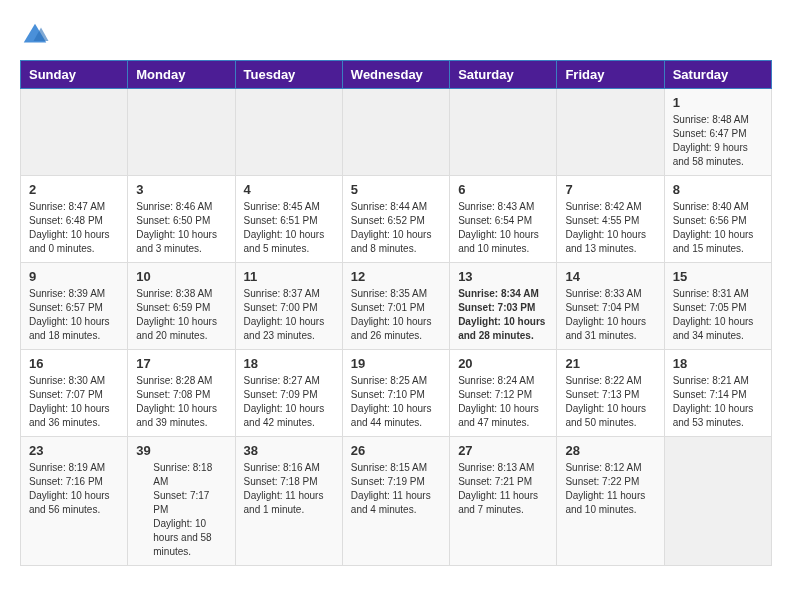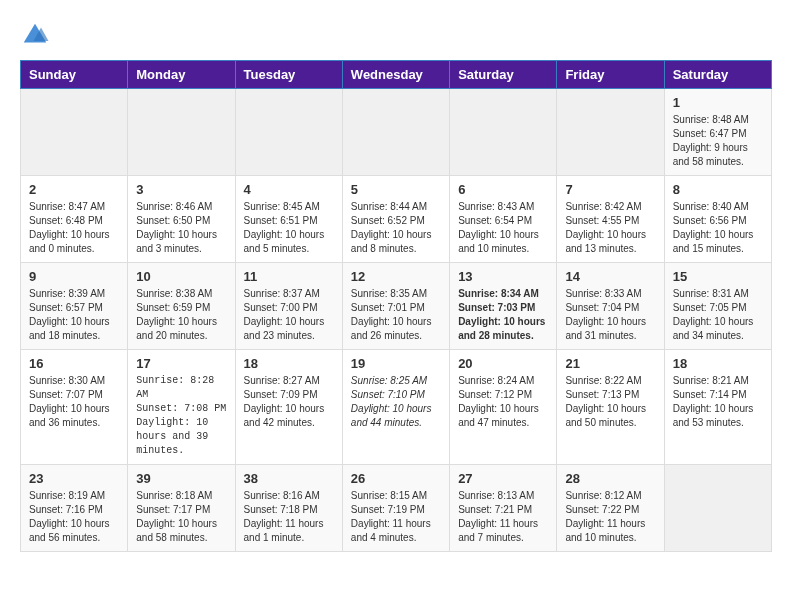--- a/index.html
+++ b/index.html
@@ -228,33 +228,33 @@
       </tr>
       <tr>
         <td>
           <span class="day-number">16</span>
           <div class="day-info" style="white-space: pre-line;">Sunrise: 8:30 AM
 Sunset: 7:07 PM
 Daylight: 10 hours and 36 minutes.</div>
         </td>
         <td>
           <span class="day-number">17</span>
-          <div class="day-info" style="white-space: pre-line; font-family: Liberation Mono, monospace;">Sunrise: 8:28 AM
+          <div class="day-info" style="white-space: pre-line;">Sunrise: 8:28 AM
 Sunset: 7:08 PM
 Daylight: 10 hours and 39 minutes.</div>
         </td>
         <td>
           <span class="day-number">18</span>
           <div class="day-info" style="white-space: pre-line;">Sunrise: 8:27 AM
 Sunset: 7:09 PM
 Daylight: 10 hours and 42 minutes.</div>
         </td>
         <td>
           <span class="day-number">19</span>
-          <div class="day-info" style="white-space: pre-line; font-style: italic;">Sunrise: 8:25 AM
+          <div class="day-info" style="white-space: pre-line;">Sunrise: 8:25 AM
 Sunset: 7:10 PM
 Daylight: 10 hours and 44 minutes.</div>
         </td>
         <td>
           <span class="day-number">20</span>
           <div class="day-info" style="white-space: pre-line;">Sunrise: 8:24 AM
 Sunset: 7:12 PM
 Daylight: 10 hours and 47 minutes.</div>
         </td>
         <td>
@@ -272,21 +272,21 @@
       </tr>
       <tr>
         <td>
           <span class="day-number">23</span>
           <div class="day-info" style="white-space: pre-line;">Sunrise: 8:19 AM
 Sunset: 7:16 PM
 Daylight: 10 hours and 56 minutes.</div>
         </td>
         <td>
           <span class="day-number">39</span>
-          <div class="day-info" style="white-space: pre-line;">Sunrise: 8:18 AM
+          <div class="day-info" style="white-space: pre-line; margin-left: 17px;">Sunrise: 8:18 AM
 Sunset: 7:17 PM
 Daylight: 10 hours and 58 minutes.</div>
         </td>
         <td>
           <span class="day-number">38</span>
           <div class="day-info" style="white-space: pre-line;">Sunrise: 8:16 AM
 Sunset: 7:18 PM
 Daylight: 11 hours and 1 minute.</div>
         </td>
         <td>

